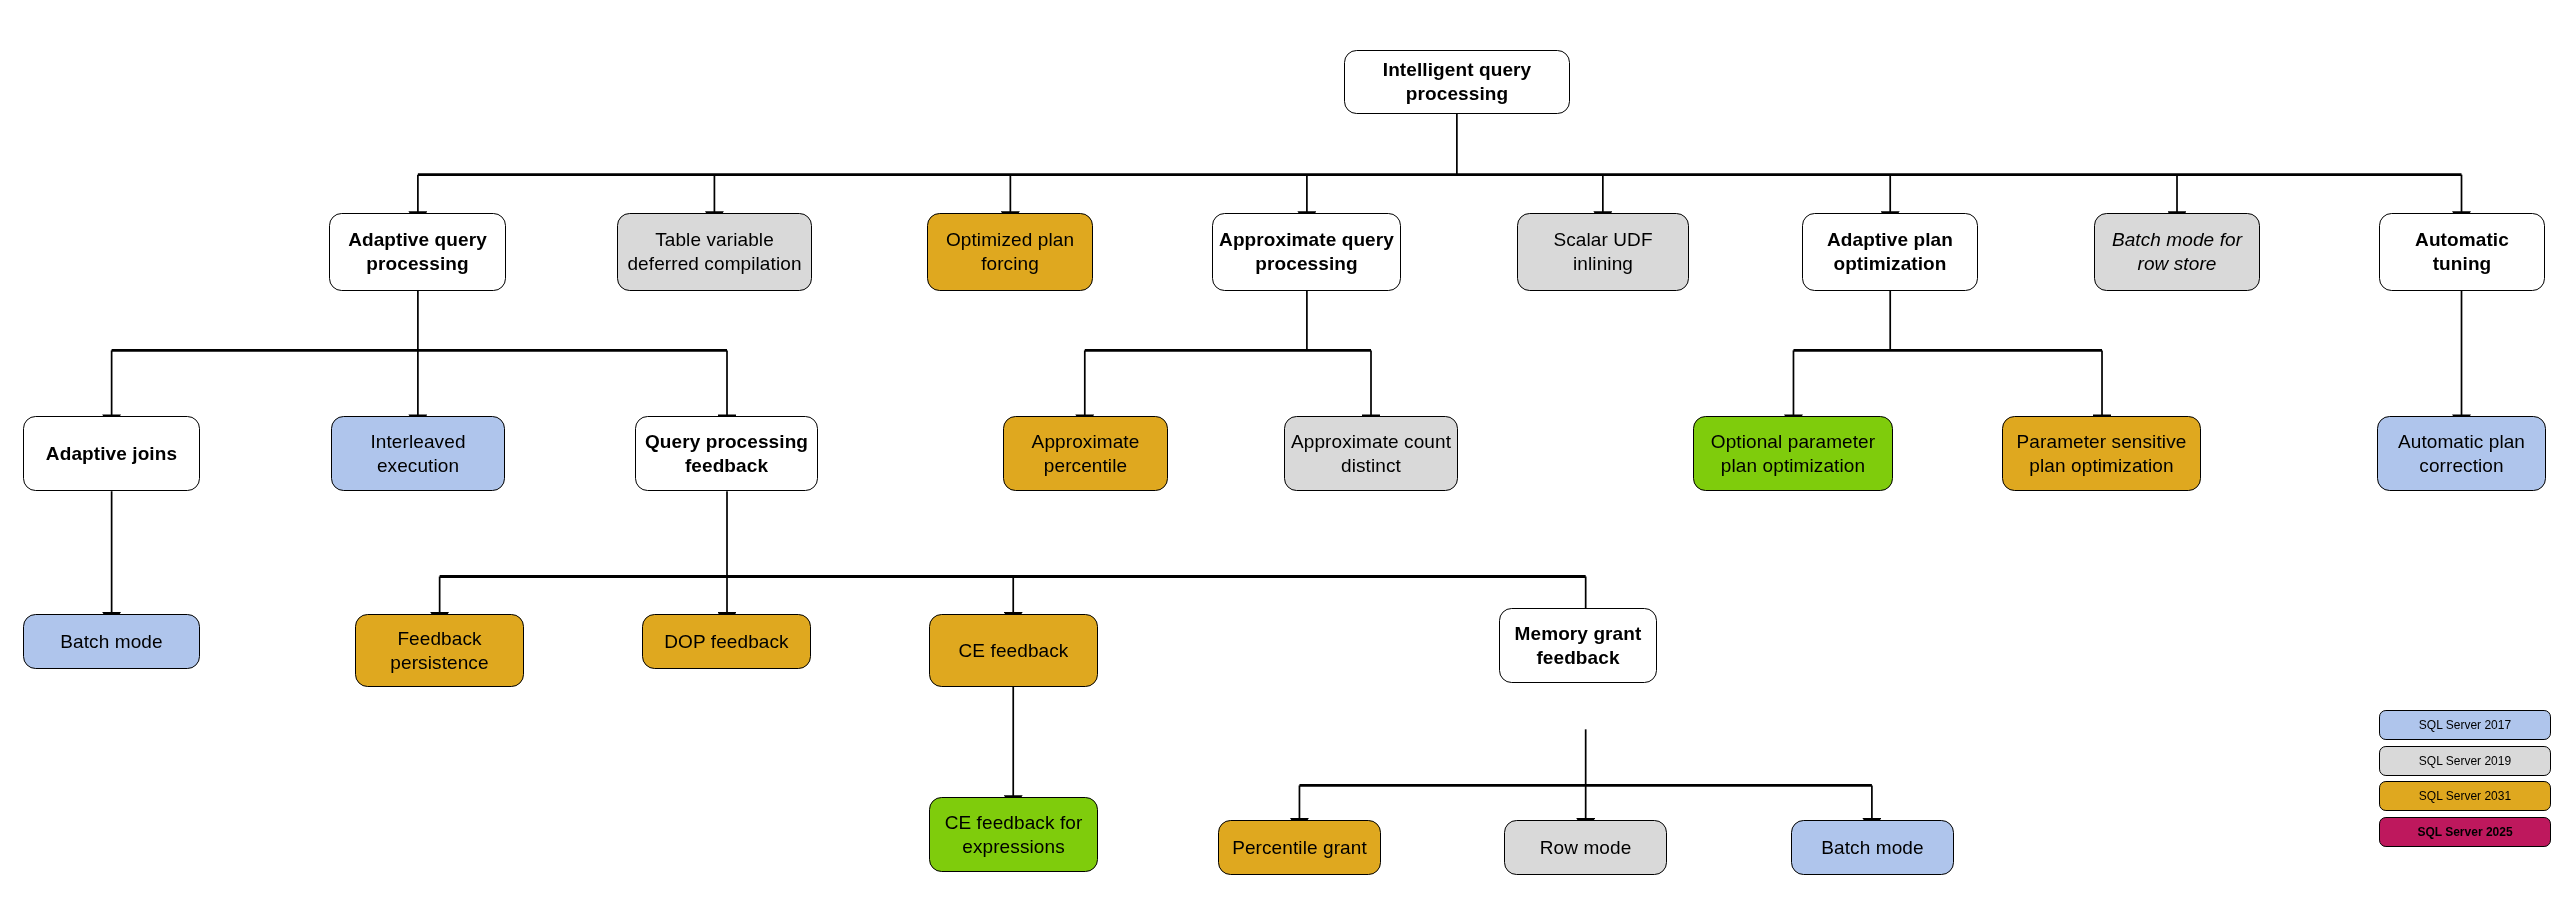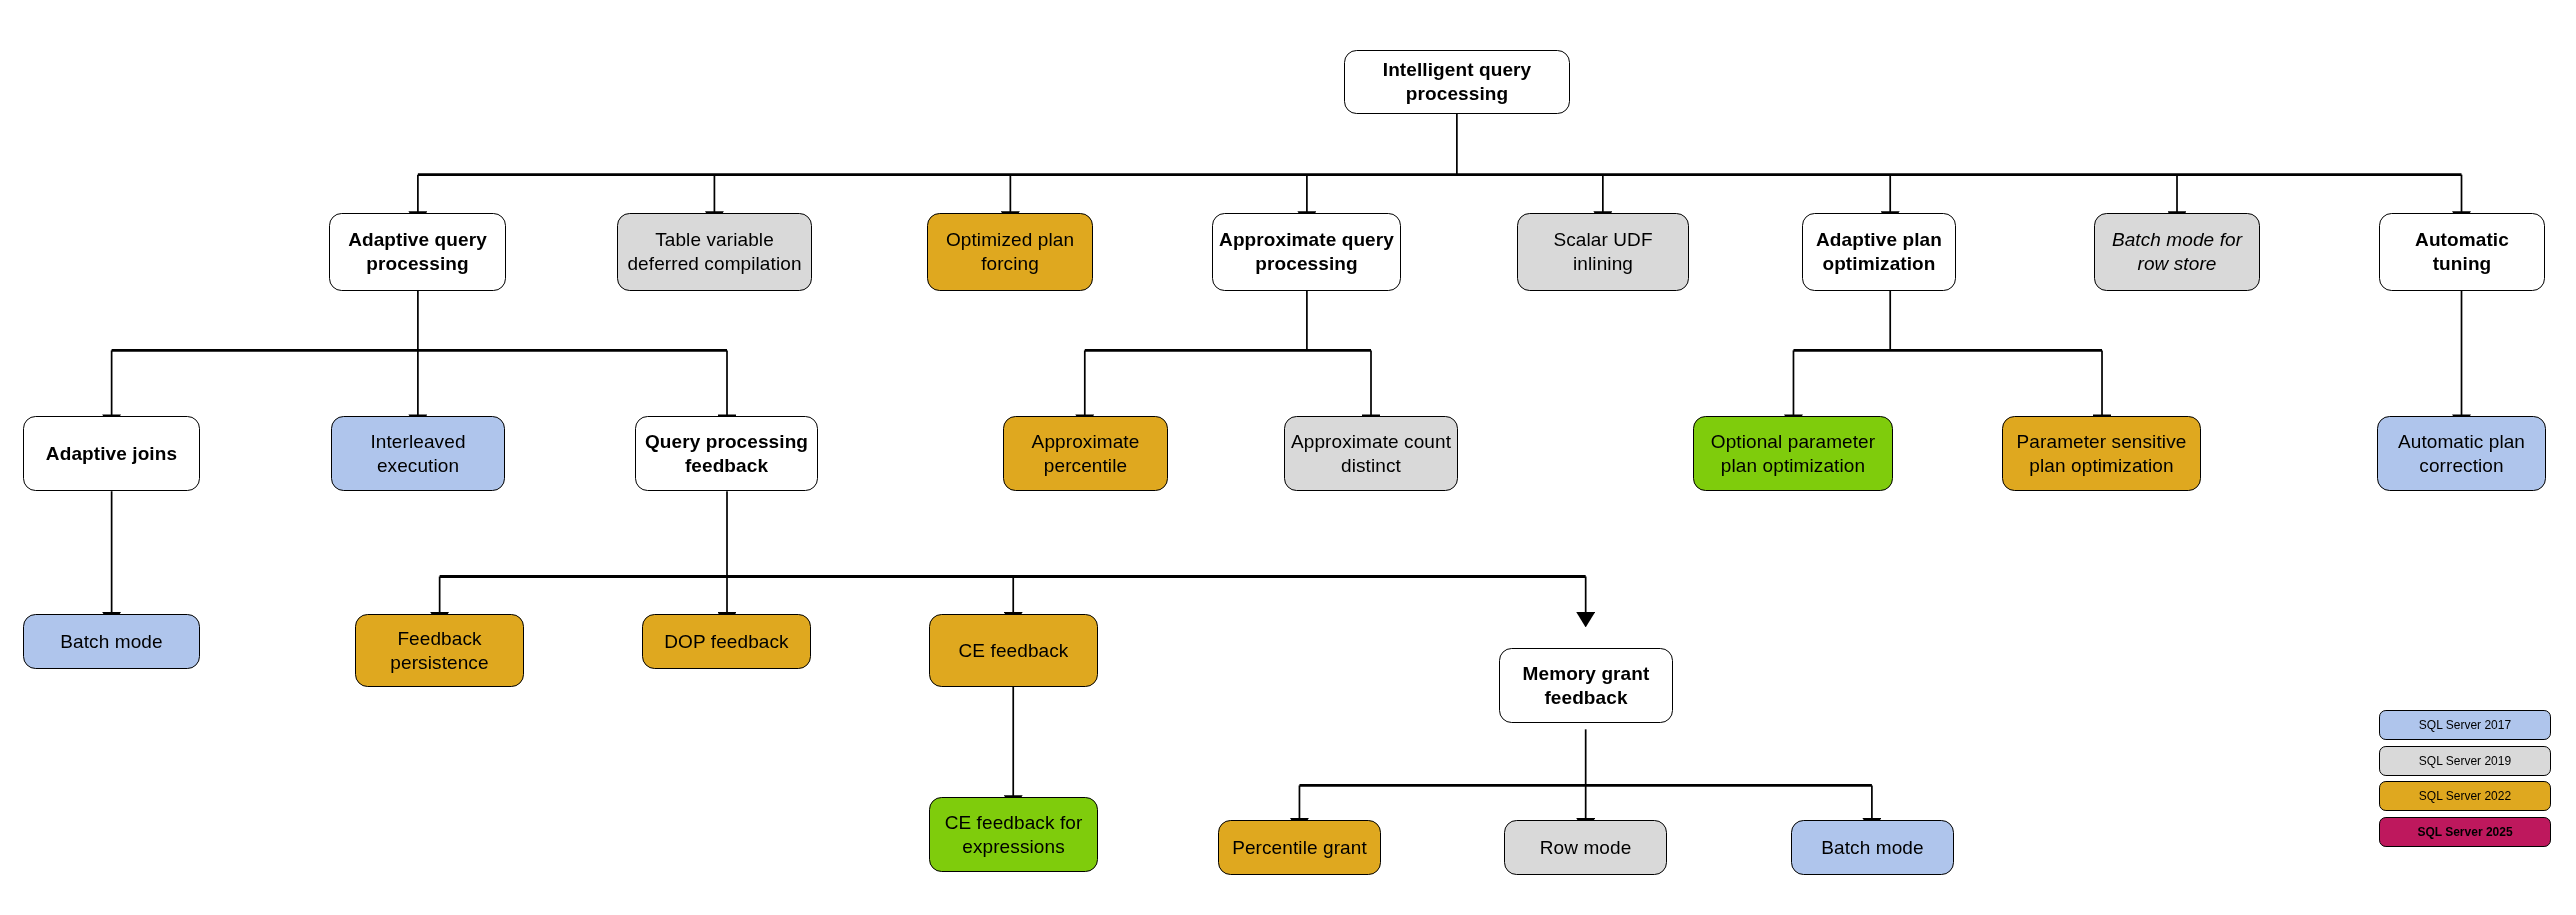--- a/index.html
+++ b/index.html
@@ -137,21 +137,21 @@
   <div class="node white bold" style="left:329px; top:213px; width:177px; height:78px;">Adaptive query processing</div>
 
   <div class="node gray" style="left:617px; top:213px; width:195px; height:78px;">Table variable deferred compilation</div>
 
   <div class="node amber" style="left:927px; top:213px; width:166px; height:78px;">Optimized plan forcing</div>
 
   <div class="node white bold" style="left:1212px; top:213px; width:189px; height:78px;">Approximate query processing</div>
 
   <div class="node gray" style="left:1517px; top:213px; width:172px; height:78px;">Scalar UDF inlining</div>
 
-  <div class="node white bold" style="left:1802px; top:213px; width:154px; height:78px;">Adaptive plan optimization</div>
+  <div class="node white bold" style="left:1802px; top:213px; width:176px; height:78px;">Adaptive plan optimization</div>
 
   <div class="node gray" style="left:2094px; top:213px; width:166px; height:78px;font-style:italic;">Batch mode for row store</div>
 
   <div class="node white bold" style="left:2379px; top:213px; width:166px; height:78px;">Automatic tuning</div>
 
   <div class="node white bold" style="left:23px; top:416px; width:177px; height:75px;">Adaptive joins</div>
 
   <div class="node blue" style="left:331px; top:416px; width:174px; height:75px;">Interleaved execution</div>
 
   <div class="node white bold" style="left:635px; top:416px; width:183px; height:75px;">Query processing feedback</div>
@@ -167,39 +167,39 @@
   <div class="node blue" style="left:2377px; top:416px; width:169px; height:75px;">Automatic plan correction</div>
 
   <div class="node blue" style="left:23px; top:614px; width:177px; height:55px;">Batch mode</div>
 
   <div class="node amber" style="left:355px; top:614px; width:169px; height:73px;">Feedback persistence</div>
 
   <div class="node amber" style="left:642px; top:614px; width:169px; height:55px;">DOP feedback</div>
 
   <div class="node amber" style="left:929px; top:614px; width:169px; height:73px;">CE feedback</div>
 
-  <div class="node white bold" style="left:1499px; top:648px; width:174px; height:75px;">Memory grant feedback</div>
+  <div class="node white bold" style="left:1499px; top:608px; width:158px; height:75px;">Memory grant feedback</div>
 
   <div class="node green" style="left:929px; top:797px; width:169px; height:75px;">CE feedback for expressions</div>
 
   <div class="node amber" style="left:1218px; top:820px; width:163px; height:55px;">Percentile grant</div>
 
   <div class="node gray" style="left:1504px; top:820px; width:163px; height:55px;">Row mode</div>
 
   <div class="node blue" style="left:1791px; top:820px; width:163px; height:55px;">Batch mode</div>
 
   <div class="legend">
     <div class="legend-item" style="background:#AFC5EC;">
       <span>SQL Server 2017</span>
     </div>
     <div class="legend-item" style="background:#D9D9D9;">
       <span>SQL Server 2019</span>
     </div>
     <div class="legend-item" style="background:#DFA81F;">
-      <span>SQL Server 2022</span>
+      <span>SQL Server 2031</span>
     </div>
     <div class="legend-item" style="background:#be185d;font-weight:bold;">
       <span>SQL Server 2025</span>
     </div>
   </div>
 
 </div>
 
 
 </body></html>

